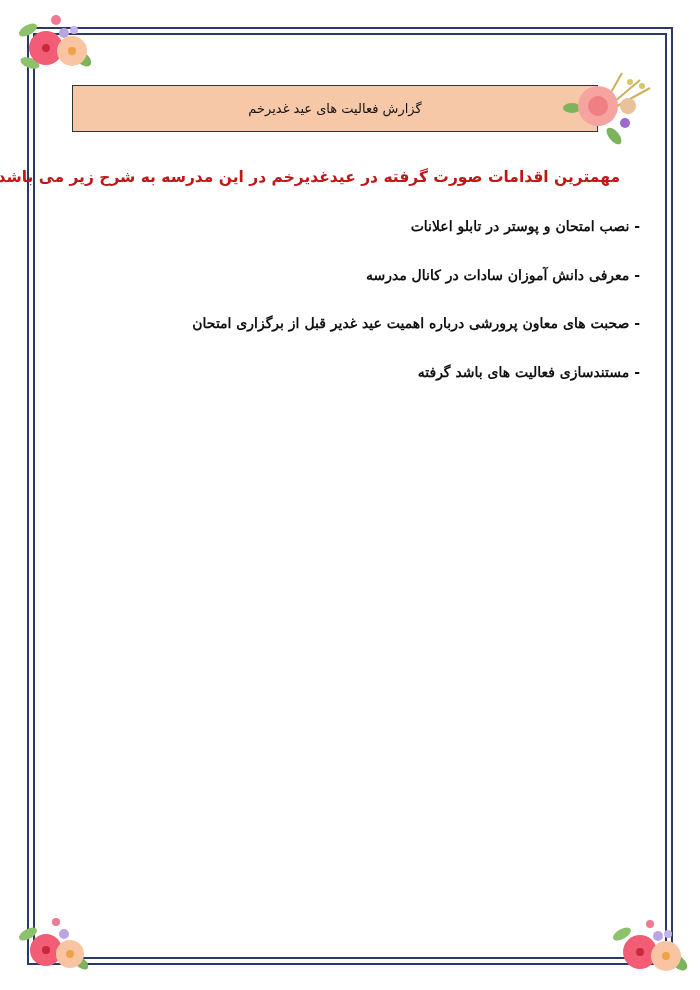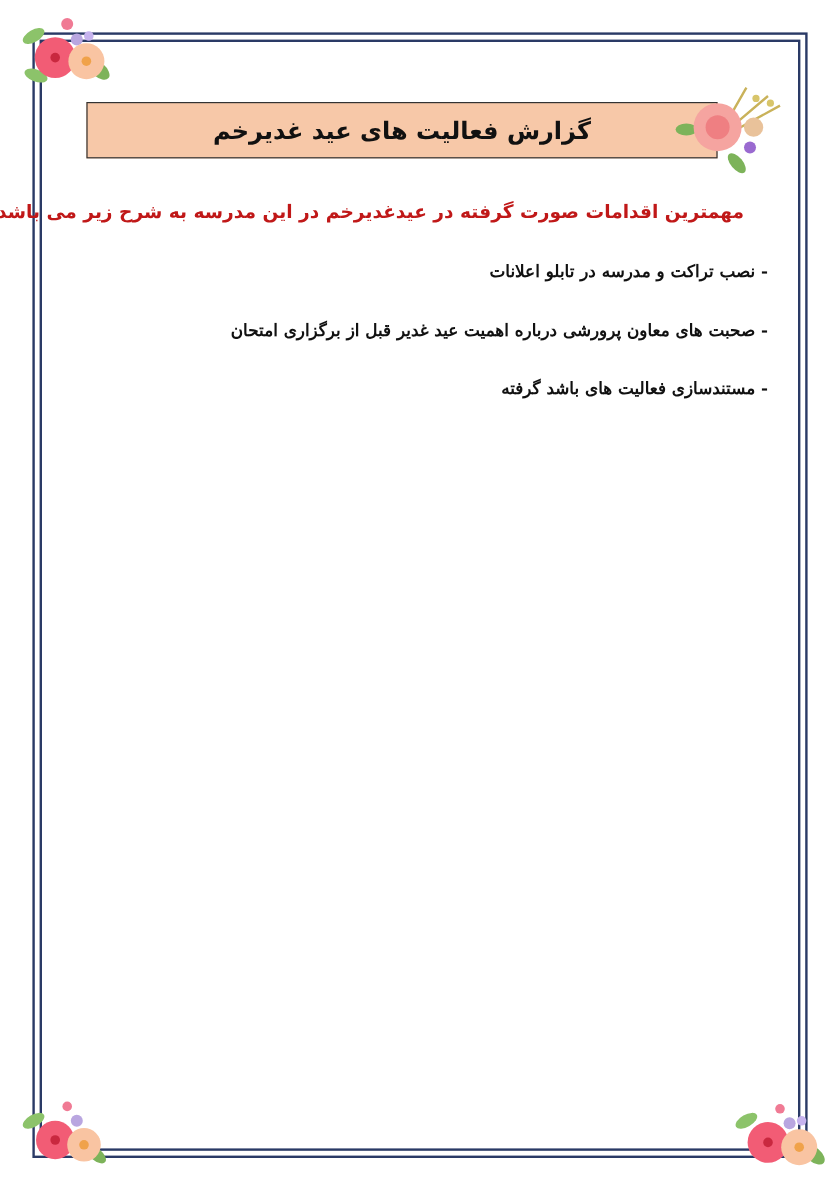--- a/index.html
+++ b/index.html
@@ -1,21 +1,21 @@
 <!DOCTYPE html>
 <html><head>
 <meta charset="utf-8">
 <style>
   html, body { margin:0; padding:0; background:#ffffff; }
   body { width:700px; height:990px; position:relative; overflow:hidden; font-family:"DejaVu Sans", sans-serif; }
   .frame-outer { position:absolute; left:27px; top:27px; width:646px; height:938px; border:2px solid #2a3a66; box-sizing:border-box; }
   .frame-inner { position:absolute; left:33px; top:33px; width:634px; height:926px; border:2px solid #2a3a66; box-sizing:border-box; }
   .flower { position:absolute; }
   .title-box { position:absolute; left:72px; top:85px; width:526px; height:47px; background:#f7c8a8; border:1.5px solid #333; box-sizing:border-box; display:flex; align-items:center; justify-content:center; }
-  .title-text { font-size:20px; font-weight:bold; color:#111; direction:rtl; }
+  .title-text { font-size:13px; font-weight:normal; color:#111; direction:rtl; }
   .subtitle { position:absolute; right:80px; top:168px; font-size:15.5px; font-weight:bold; color:#c01818; direction:rtl; white-space:nowrap; }
   .items { position:absolute; right:60px; top:218px; direction:rtl; }
   .item { height:48.5px; font-size:14px; font-weight:bold; color:#111; white-space:nowrap; font-family:"DejaVu Serif", serif; }
 </style>
 </head>
 <body>
 
 <div class="frame-outer"></div>
 <div class="frame-inner"></div>
 
@@ -44,21 +44,22 @@
   <ellipse cx="52" cy="68" rx="10" ry="5" fill="#7db35a" transform="rotate(50 52 68)"></ellipse>
   <circle cx="63" cy="55" r="5" fill="#9a6ad0"></circle>
   <circle cx="66" cy="38" r="8" fill="#e9c29a"></circle>
   <circle cx="36" cy="38" r="20" fill="#f5a4a0"></circle>
   <circle cx="36" cy="38" r="10" fill="#ef7f82"></circle>
 </svg>
 
 <div class="subtitle">مهمترین اقدامات صورت گرفته در  عیدغدیرخم در این مدرسه به شرح زیر می باشد :</div>
 
 <div class="items">
-  <div class="item"><span>- </span><span>نصب تراکت و مدرسه در تابلو اعلانات</span></div>
+  <div class="item"><span>- </span><span>نصب امتحان و پوستر در تابلو اعلانات</span></div>
+  <div class="item"><span>- </span><span>معرفی دانش آموزان سادات در کانال مدرسه</span></div>
   <div class="item"><span>- </span><span>صحبت های معاون پرورشی درباره اهمیت عید غدیر قبل از برگزاری امتحان</span></div>
   <div class="item"><span>- </span><span>مستندسازی فعالیت های باشد گرفته</span></div>
 </div>
 
 <svg class="flower" style="left:14px;top:912px" width="80" height="66" viewBox="0 0 80 66">
   <ellipse cx="14" cy="22" rx="10" ry="5" fill="#8cc36a" transform="rotate(-30 14 22)"></ellipse>
   <ellipse cx="66" cy="50" rx="10" ry="5" fill="#7db35a" transform="rotate(40 66 50)"></ellipse>
   <circle cx="50" cy="22" r="5" fill="#b9a6e0"></circle>
   <circle cx="42" cy="10" r="4" fill="#f07a94"></circle>
   <circle cx="32" cy="38" r="16" fill="#f25c75"></circle>

